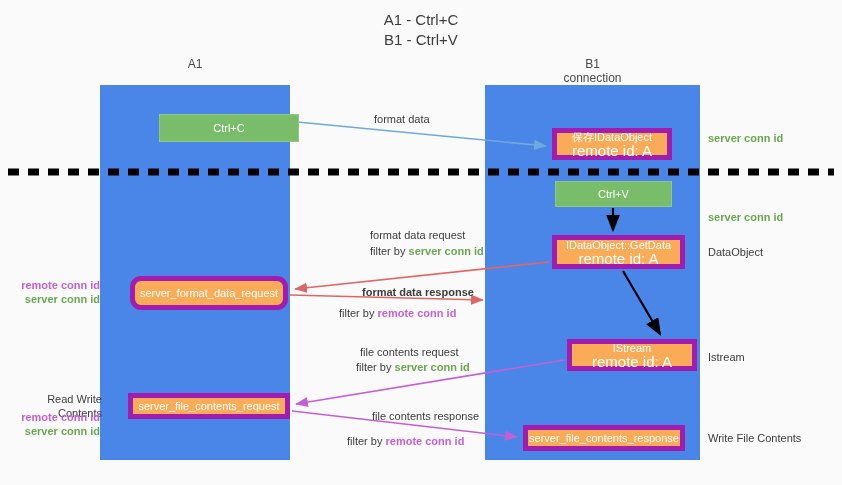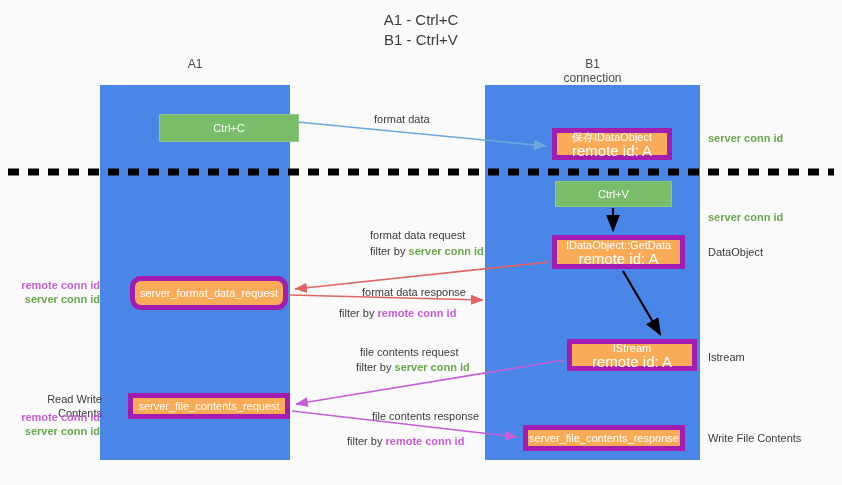--- a/index.html
+++ b/index.html
@@ -76,21 +76,21 @@
   #lbl-left-conn2{left:8px;top:410px;width:92px;text-align:right;}
 
   
   .cap{font-size:11px;line-height:14px;color:#3c3c3c;white-space:nowrap;}
   .cap .g{color:#6aa84f;font-weight:bold;}
   .cap .p{color:#c55fd6;font-weight:bold;}
 
   #cap-formatlist{left:374px;top:112px;}
   #cap-fdr{left:370px;top:228px;}
   #cap-fdr2{left:370px;top:244px;}
-  #cap-fdresp{left:362px;top:285px;}
+  #cap-fdresp{left:362px;top:285px;font-weight:bold;}
   #cap-fdresp2{left:339px;top:306px;}
   #cap-fcr{left:360px;top:345px;}
   #cap-fcr2{left:356px;top:360px;}
   #cap-fcresp{left:372px;top:409px;}
   #cap-fcresp2{left:347px;top:434px;}
 
   svg#wires{position:absolute;left:0;top:0;width:842px;height:485px;pointer-events:none;}
 </style>
 </head>
 <body>

